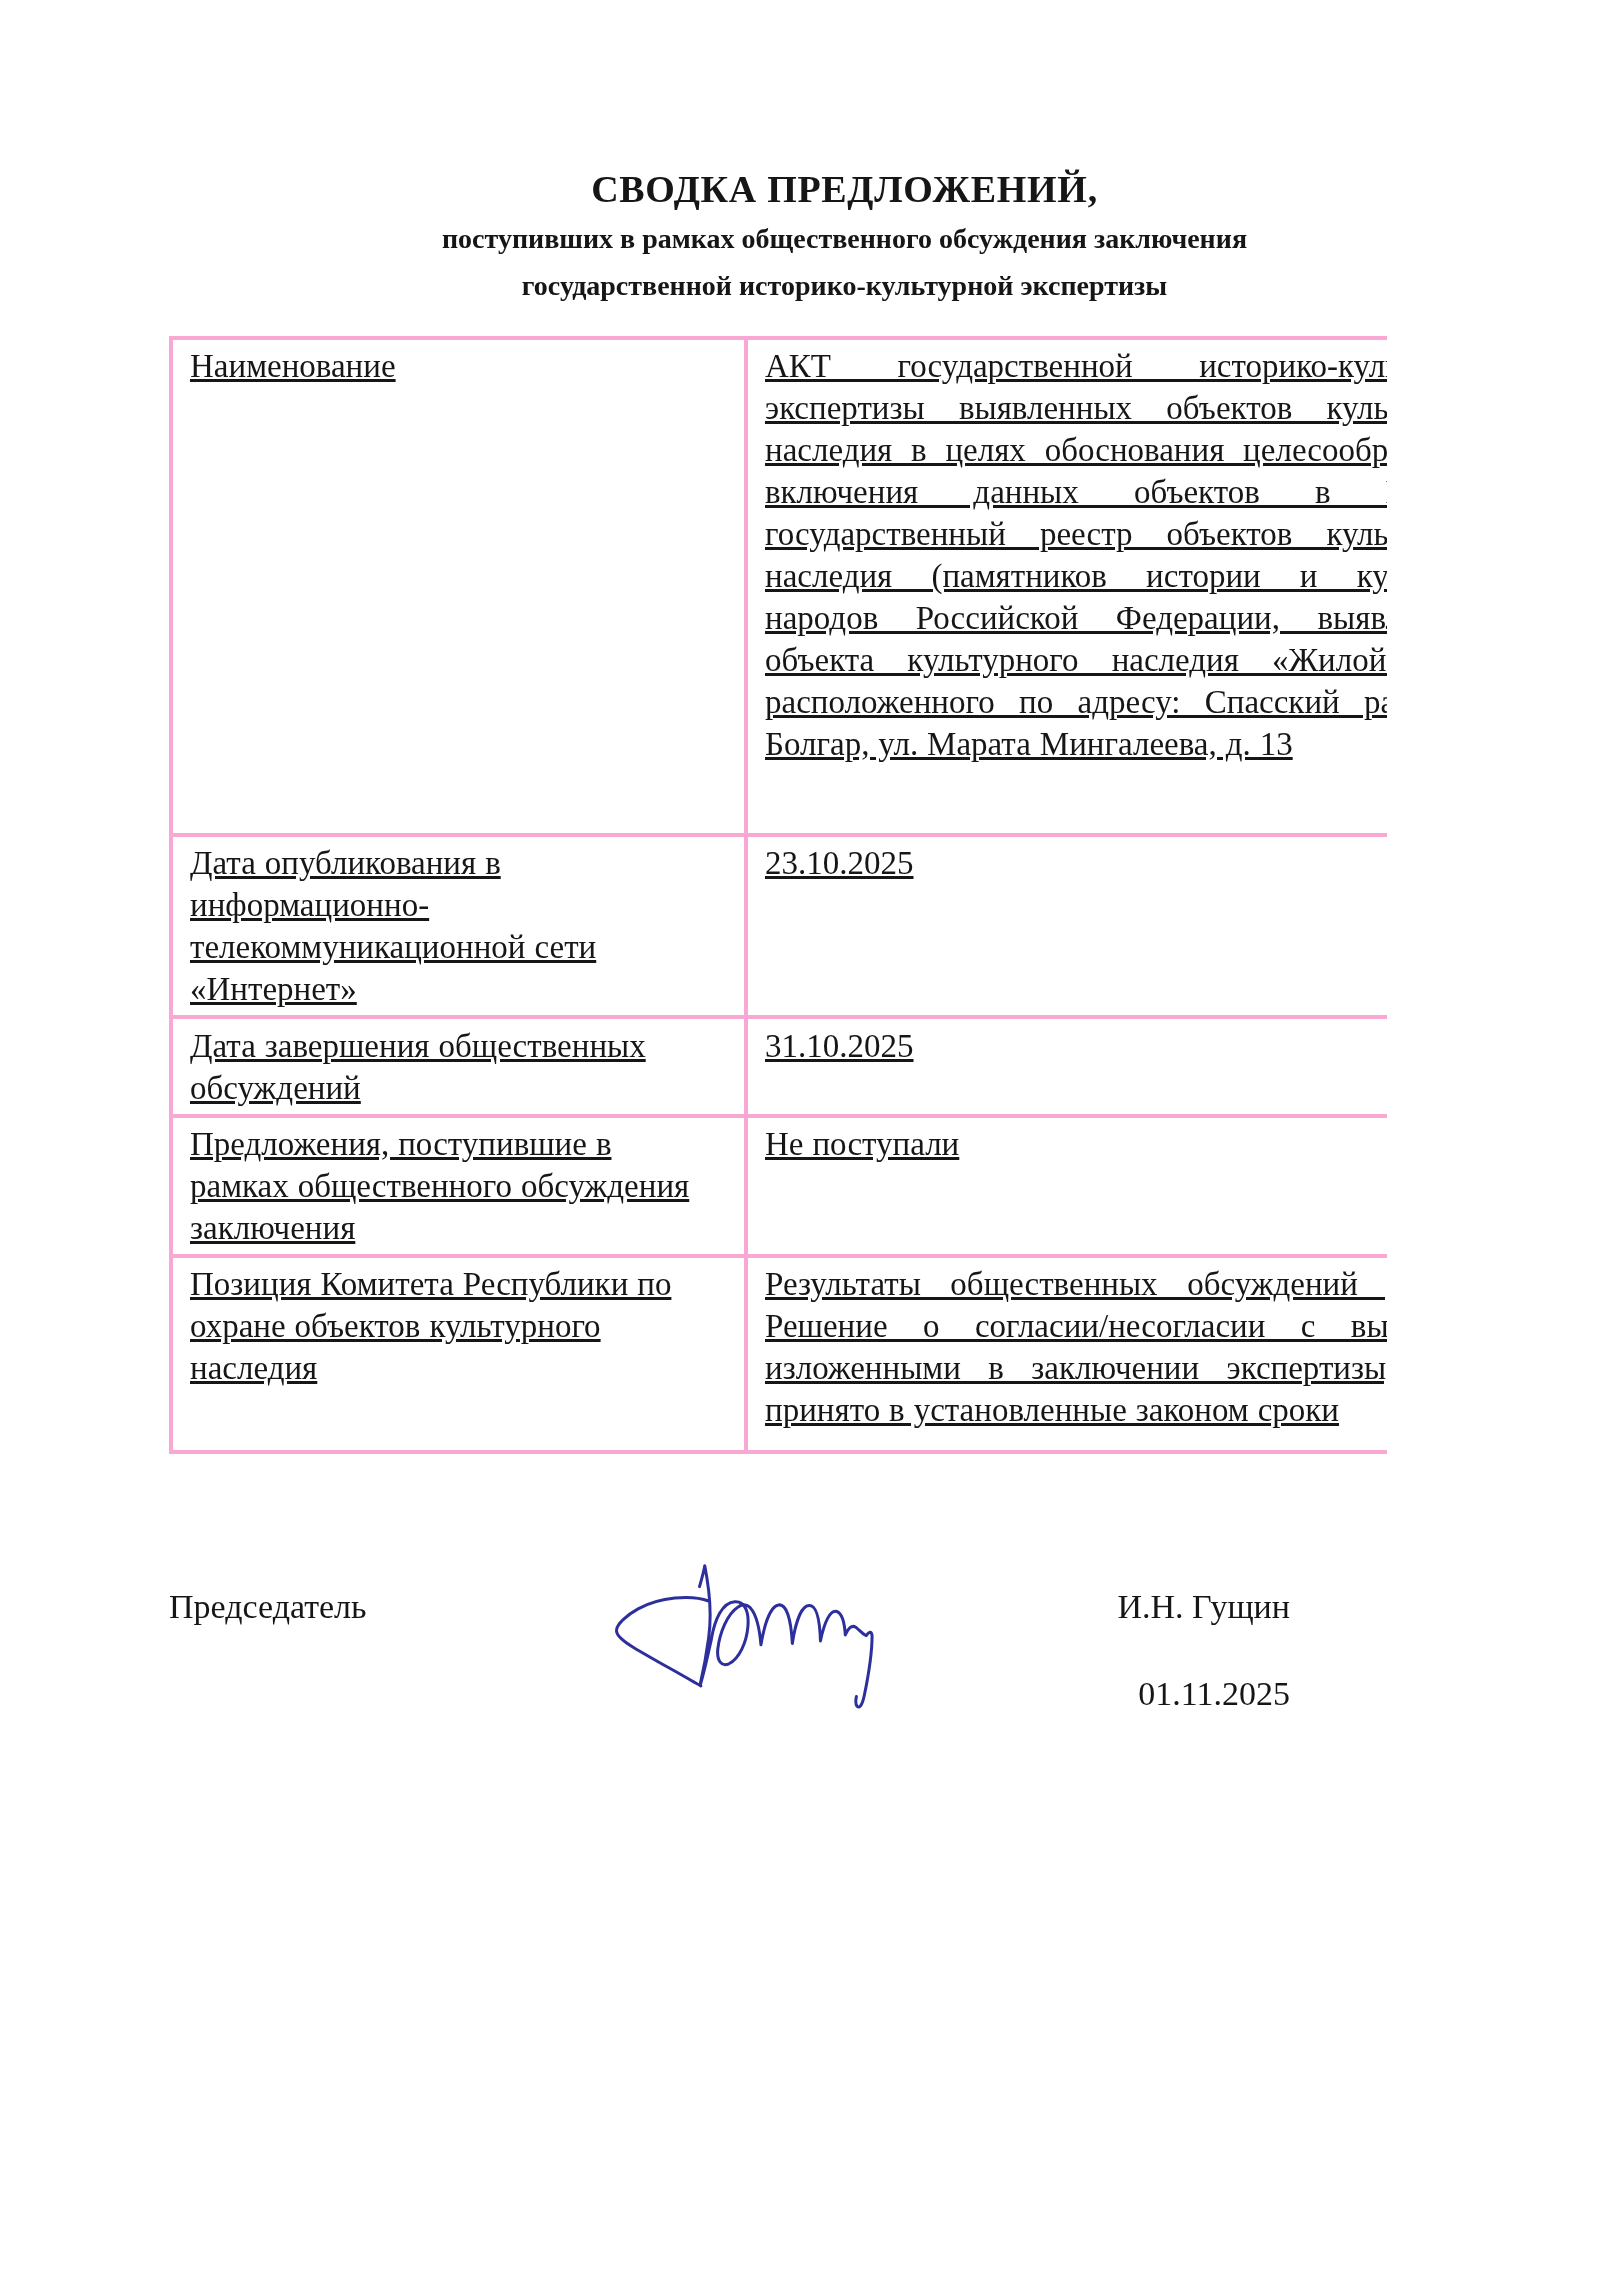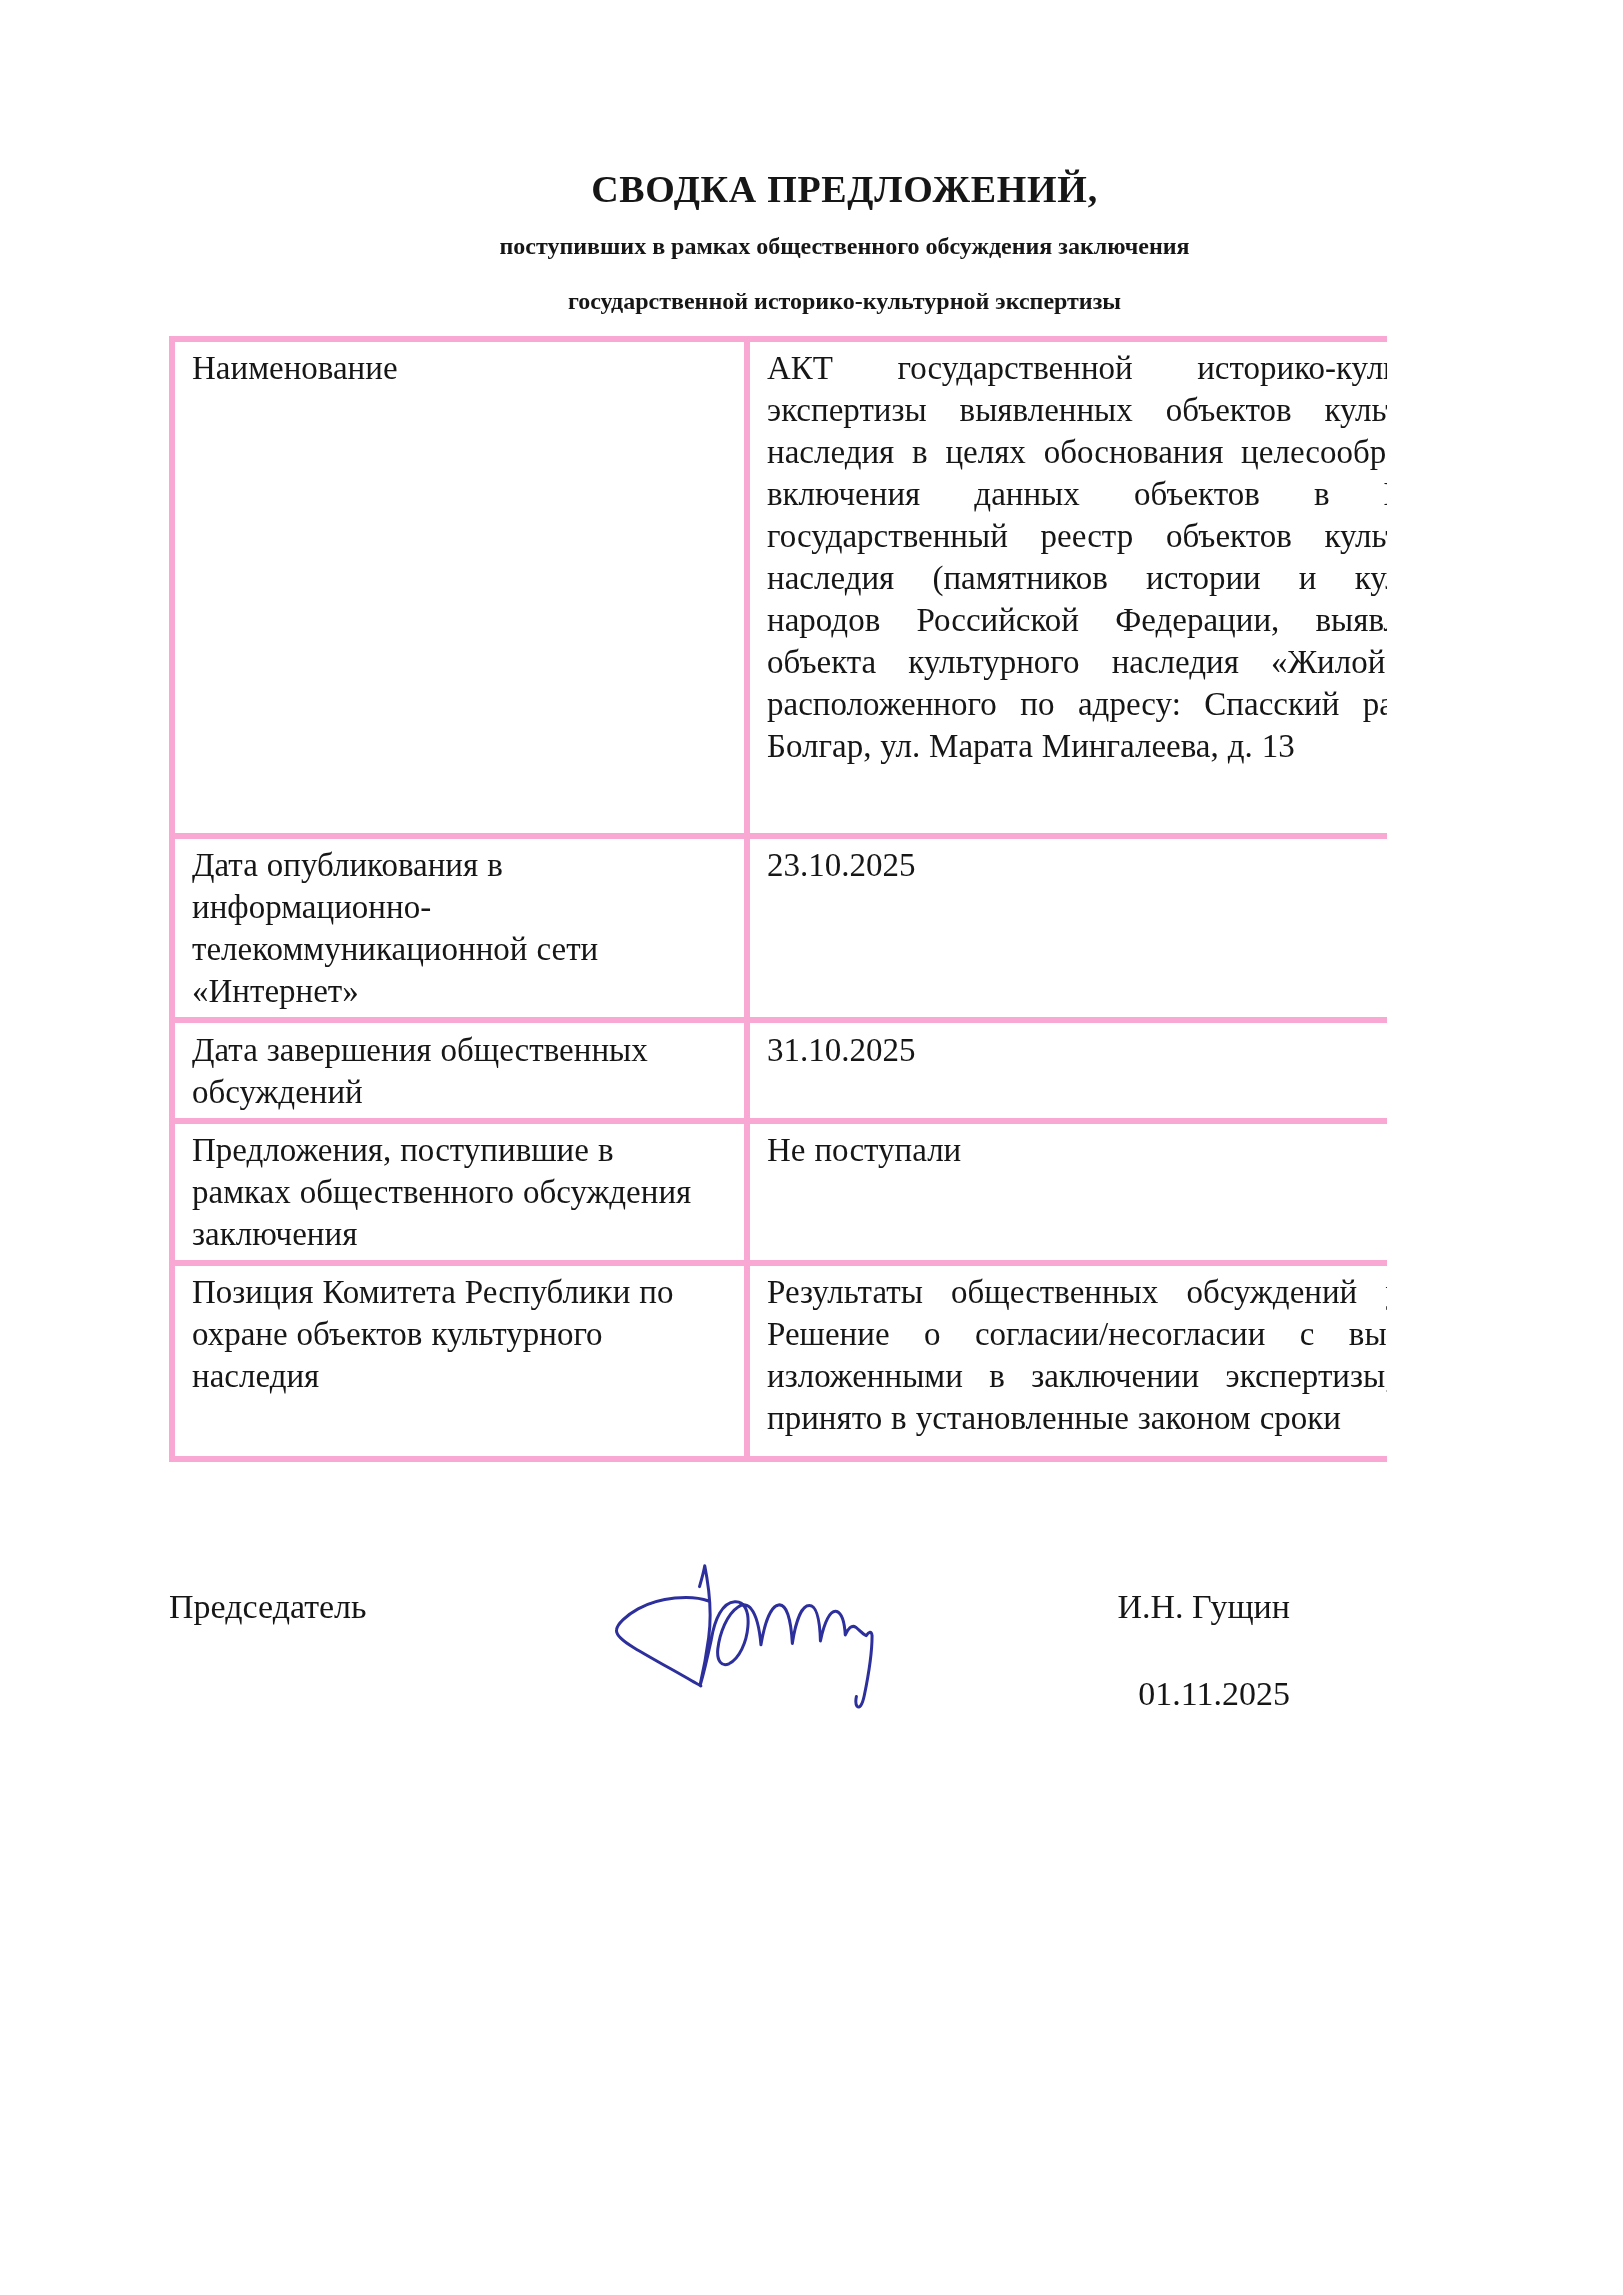--- a/index.html
+++ b/index.html
@@ -32,41 +32,41 @@
     width: 1351px;
     text-align: center;
     font-weight: bold;
   }
   .title-main {
     font-size: 38px;
     line-height: 51px;
     letter-spacing: 0.7px;
   }
   .title-sub {
-    font-size: 24px;
+    font-size: 28px;
     line-height: 47px;
-    margin-top: 8px;
   }
 
   
   .summary-table {
     position: absolute;
     left: 169px;
     top: 336px;
     width: 1351px;
     border-collapse: collapse;
     table-layout: fixed;
     font-size: 33px;
     line-height: 42px;
   }
   .summary-table td {
-    border: 6px solid #f9a8d4;
+    border: 4px solid #f9a8d4;
     vertical-align: top;
     padding: 5.2px 18.3px 5.2px 17px;
     word-spacing: 0.7px;
+    text-decoration: underline;
   }
   .summary-table td.label {
     padding-right: 39px;
   }
   .summary-table td.justify {
     text-align: justify;
   }
   tr.r1 { height: 497px; }
   tr.r2 { height: 181px; padding-left: 40px; }
   tr.r3 { height: 92px; }

